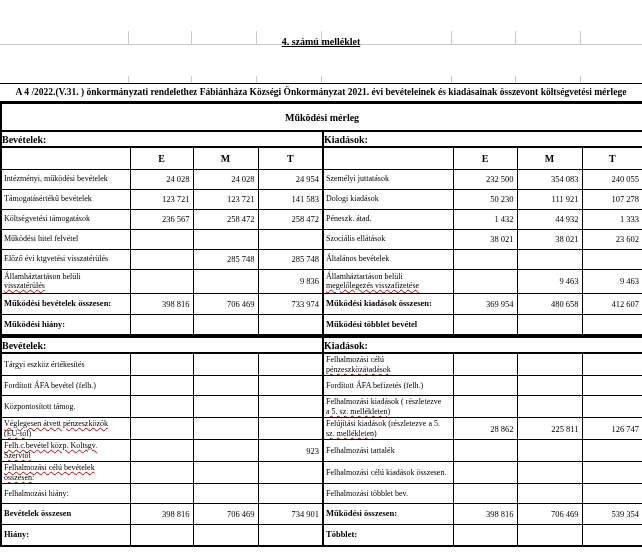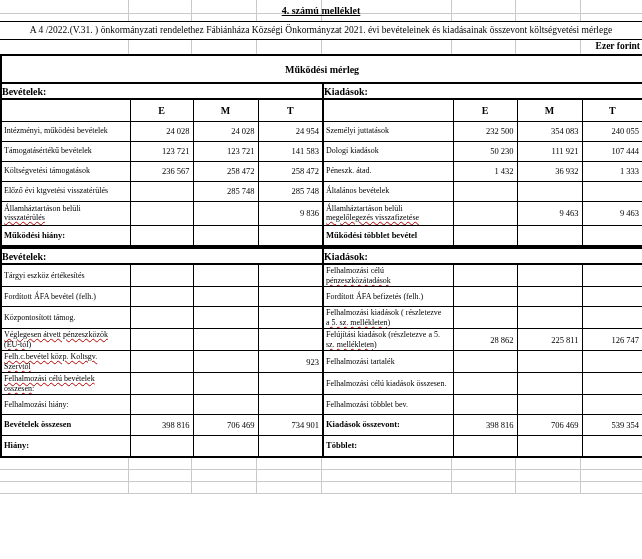--- a/index.html
+++ b/index.html
@@ -6,26 +6,26 @@
   .page{position:relative;width:642px;height:559px;background:#fff;overflow:hidden;
         font-family:"Liberation Serif",serif;color:#000;}
   
   .vgrid{background-image:
       linear-gradient(#c9c9c9,#c9c9c9),linear-gradient(#c9c9c9,#c9c9c9),
       linear-gradient(#c9c9c9,#c9c9c9),linear-gradient(#c9c9c9,#c9c9c9),
       linear-gradient(#c9c9c9,#c9c9c9),linear-gradient(#c9c9c9,#c9c9c9),
       linear-gradient(#c9c9c9,#c9c9c9);
     background-size:1px 100%;
     background-position:128px 0,191px 0,256px 0,321px 0,451px 0,515px 0,580px 0;
-    background-repeat:no-repeat;}
+    background-repeat:no-repeat;margin-top:31px;}
   .row-a{height:13px;border-bottom:1px solid #c9c9c9;text-align:center;}
   .row-a .ttl-txt{font-size:10px;font-weight:bold;text-decoration:underline;line-height:13px;}
   .row-b{height:7px;}
   .row-c{height:19px;border-top:1px solid #000;border-bottom:1px solid #000;box-sizing:border-box;
-         text-align:center;font-size:9.5px;font-weight:normal;line-height:17px;white-space:nowrap;overflow:hidden;}
+         text-align:center;font-size:9.5px;font-weight:bold;line-height:17px;white-space:nowrap;overflow:hidden;}
   .row-d{height:14px;text-align:right;font-size:9.5px;font-weight:bold;line-height:13px;padding-right:2px;box-sizing:border-box;}
   .row-g{height:12px;border-bottom:1px solid #c9c9c9;box-sizing:border-box;}
   table{border-collapse:collapse;table-layout:fixed;width:642px;border:2px solid #000;}
   td{border:1px solid #000;box-sizing:border-box;padding:0;overflow:hidden;vertical-align:middle;}
   .lbl{padding:1px 2px;font-size:8px;line-height:9.5px;}
   .num{font-size:8.5px;text-align:right;padding-right:3px;}
   .cdiv{border-right:2px solid #000;text-align:right;}
   tr.ttl>td{border:2px solid #000;text-align:center;font-weight:bold;font-size:10px;height:28px;}
   tr.t2ttl>td{height:18px;}
   tr.sub>td{border-top:2px solid #000;border-bottom:2px solid #000;text-align:left;
@@ -41,23 +41,20 @@
 
 <div class="page">
 
   <div class="row-a vgrid">
     <span class="ttl-txt">4. számú melléklet</span>
   </div>
   <div class="row-b vgrid"></div>
   <div class="row-c">
     <span>A   4 /2022.(V.31.  ) önkormányzati rendelethez Fábiánháza Községi Önkormányzat 2021. évi bevételeinek és kiadásainak összevont költségvetési mérlege</span>
   </div>
-  <div class="row-d vgrid">
-    <span>Ezer forint</span>
-  </div>
 
   <table>
     <colgroup>
       <col style="width:129px">
         <col style="width:63px">
         <col style="width:65px">
         <col style="width:65px">
       <col style="width:130px">
         <col style="width:64px">
         <col style="width:65px">
@@ -100,35 +97,49 @@
             <span class="l1">Támogatásértékű bevételek</span>
           </td>
       <td class="num">123 721</td>
       <td class="num">123 721</td>
       <td class="num cdiv">141 583</td>
       <td class="lbl">
             <span class="l1">Dologi kiadások</span>
           </td>
       <td class="num">50 230</td>
       <td class="num">111 921</td>
-      <td class="num">107 444</td>
+      <td class="num">107 278</td>
     </tr>
     <tr class="h20">
       <td class="lbl">
             <span class="l1">Költségvetési támogatások</span>
           </td>
       <td class="num">236 567</td>
       <td class="num">258 472</td>
       <td class="num cdiv">258 472</td>
       <td class="lbl">
             <span class="l1">Péneszk. átad.</span>
           </td>
       <td class="num">1 432</td>
-      <td class="num">36 932</td>
+      <td class="num">44 932</td>
       <td class="num">1 333</td>
+    </tr>
+    <tr class="h20">
+      <td class="lbl">
+            <span class="l1">Működési hitel felvétel</span>
+          </td>
+      <td class="num"></td>
+      <td class="num"></td>
+      <td class="num cdiv"></td>
+      <td class="lbl">
+            <span class="l1">Szociális ellátások</span>
+          </td>
+      <td class="num">38 021</td>
+      <td class="num">38 021</td>
+      <td class="num">23 602</td>
     </tr>
     <tr class="h20">
       <td class="lbl">
             <span class="l1">Előző évi ktgvetési visszatérülés</span>
           </td>
       <td class="num"></td>
       <td class="num">285 748</td>
       <td class="num cdiv">285 748</td>
       <td class="lbl">
             <span class="l1">Általános bevételek</span>
@@ -145,20 +156,34 @@
       <td class="num"></td>
       <td class="num"></td>
       <td class="num cdiv">9 836</td>
       <td class="lbl">
             <span class="l1">Államháztartáson belüli</span>
             <span class="l2 sq">megelőlegezés visszafizetése</span>
           </td>
       <td class="num"></td>
       <td class="num">9 463</td>
       <td class="num">9 463</td>
+    </tr>
+    <tr class="h21 br">
+      <td class="lbl">
+            <span class="l1">Működési bevételek összesen:</span>
+          </td>
+      <td class="num">398 816</td>
+      <td class="num">706 469</td>
+      <td class="num cdiv">733 974</td>
+      <td class="lbl">
+            <span class="l1">Működési kiadások összesen:</span>
+          </td>
+      <td class="num">369 954</td>
+      <td class="num">480 658</td>
+      <td class="num">412 607</td>
     </tr>
     <tr class="h21 br">
       <td class="lbl">
             <span class="l1">Működési hiány:</span>
           </td>
       <td class="num"></td>
       <td class="num"></td>
       <td class="num cdiv"></td>
       <td class="lbl">
             <span class="l1">Működési többlet bevétel</span>
@@ -291,21 +316,21 @@
       <td class="num"></td>
     </tr>
     <tr class="h21 br">
       <td class="lbl">
             <span class="l1">Bevételek összesen</span>
           </td>
       <td class="num">398 816</td>
       <td class="num">706 469</td>
       <td class="num cdiv">734 901</td>
       <td class="lbl">
-            <span class="l1">Kiadások összevont:</span>
+            <span class="l1">Működési összesen:</span>
           </td>
       <td class="num">398 816</td>
       <td class="num">706 469</td>
       <td class="num">539 354</td>
     </tr>
     <tr class="h21 br">
       <td class="lbl">
             <span class="l1">Hiány:</span>
           </td>
       <td class="num"></td>

